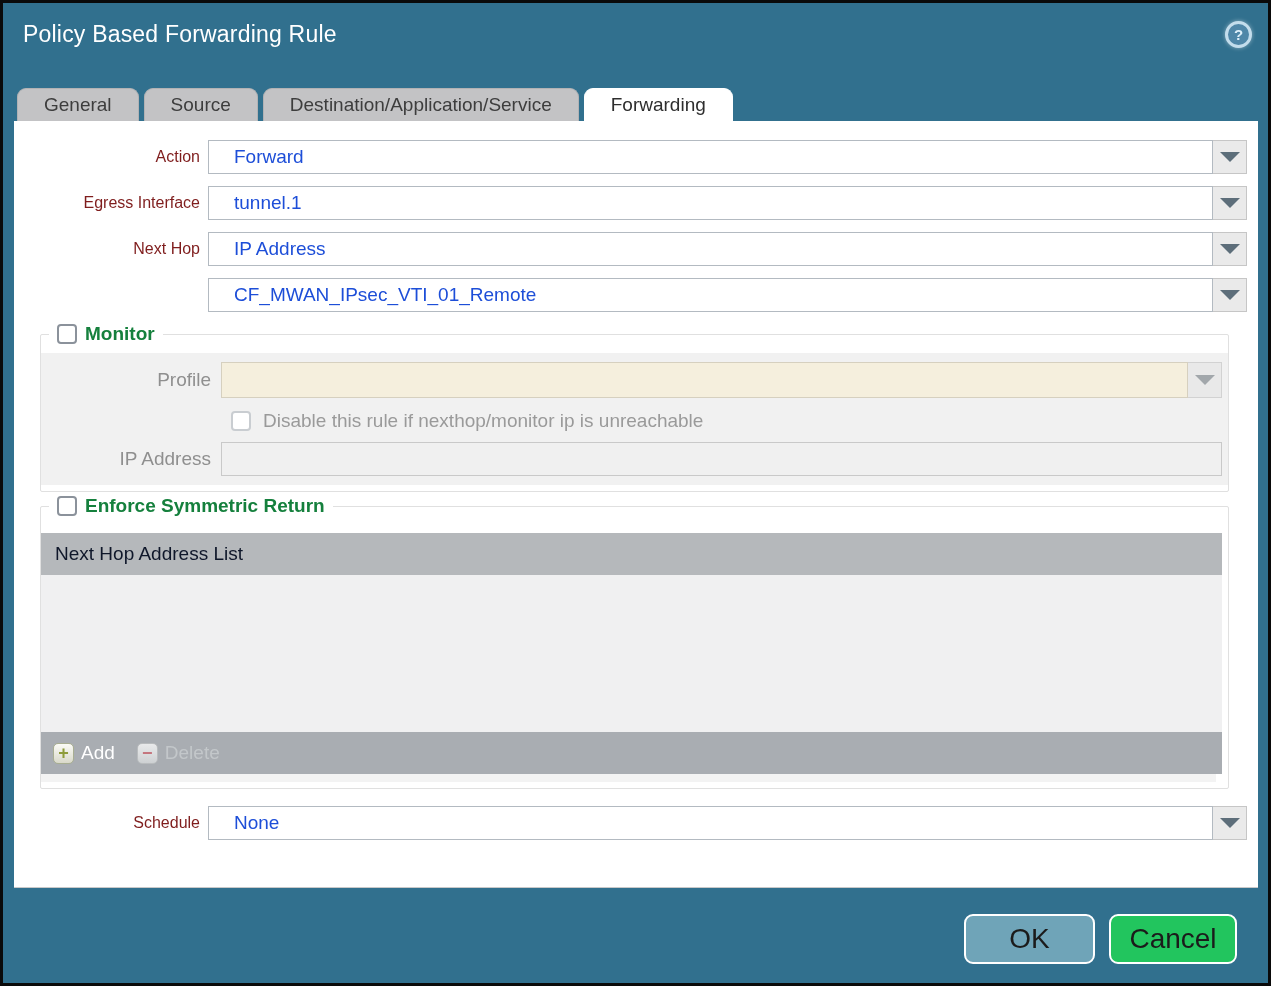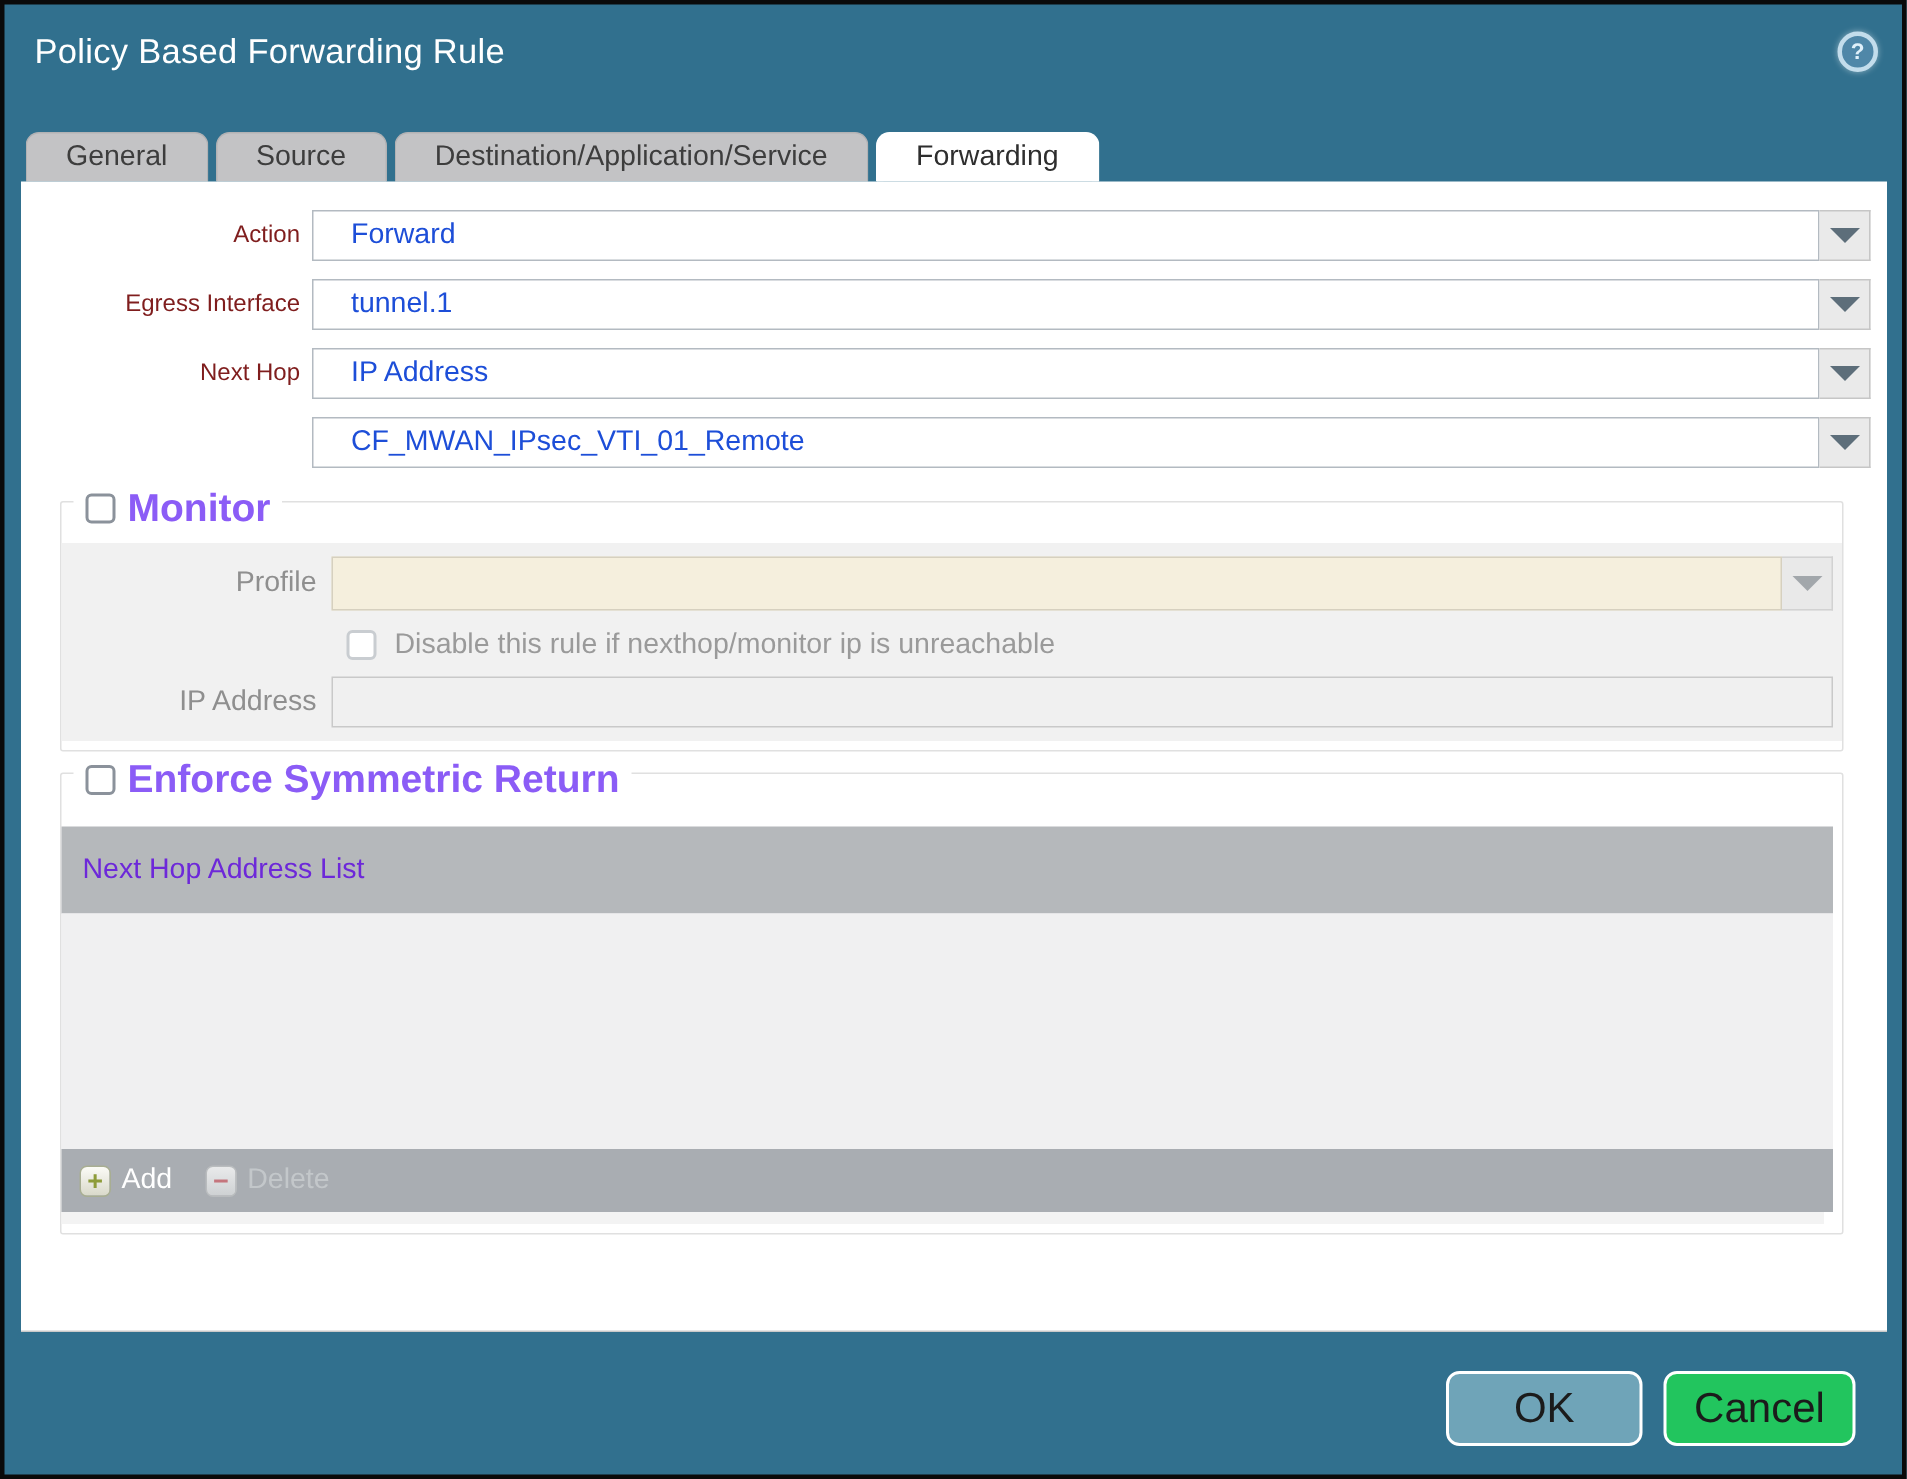--- a/index.html
+++ b/index.html
@@ -97,21 +97,21 @@
     border-radius:2px;
     position:relative;
     padding:0 0 6px 0;
   }
   .group-legend {
     display:flex; align-items:center; gap:8px;
     position:relative; top:-12px; left:8px;
     background:#fff; padding:0 8px; width:max-content;
   }
   .group-legend .legend-text {
-    font-size:26px; font-weight:bold; color:#8b5cf6;
+    font-size:19px; font-weight:bold; color:#15803d;
   }
   .checkbox {
     width:20px; height:20px;
     background:#fff;
     border:2px solid #8b929b;
     border-radius:4px;
     cursor:pointer; flex:0 0 20px;
   }
   .checkbox.light { border-color:#c9cdd1; }
   .monitor-panel {
@@ -135,24 +135,24 @@
   .ip-input {
     flex:1; height:34px;
     background:#f0f0f0; border:1px solid #c9c9c9;
   }
   
   .sym-group { margin-top:14px; }
   .table {
     margin:4px 6px 0 0;
   }
   .table-header {
-    height:58px; background:#b5b8bb;
+    height:42px; background:#b5b8bb;
     display:flex; align-items:center;
     padding-left:14px;
-    font-size:19px; color:#6d28d9;
+    font-size:19px; color:#0f172a;
   }
   .table-body { height:157px; background:#f0f0f1; }
   .table-footer {
     height:42px; background:#a9adb2;
     display:flex; align-items:center; gap:22px;
     padding-left:12px;
   }
   .tbl-btn { display:flex; align-items:center; gap:7px; cursor:pointer; }
   .tbl-btn-icon {
     width:21px; height:21px; border-radius:5px;
@@ -289,20 +289,29 @@
           </div>
           <div class="tbl-btn">
             <span class="tbl-btn-icon delete-icon">−</span>
             <span class="delete-text">Delete</span>
           </div>
         </div>
         <div class="table-strip"></div>
       </div>
     </div>
 
+    <div class="form-row schedule-row">
+      <div class="form-label">Schedule</div>
+      <div class="field">
+        <div class="field-input">None</div>
+        <div class="dd-btn">
+          <span class="caret"></span>
+        </div>
+      </div>
+    </div>
 
   </div>
 
   <div class="footer">
     <button class="btn btn-ok">OK</button>
     <button class="btn btn-cancel">Cancel</button>
   </div>
 
 </div>
 

